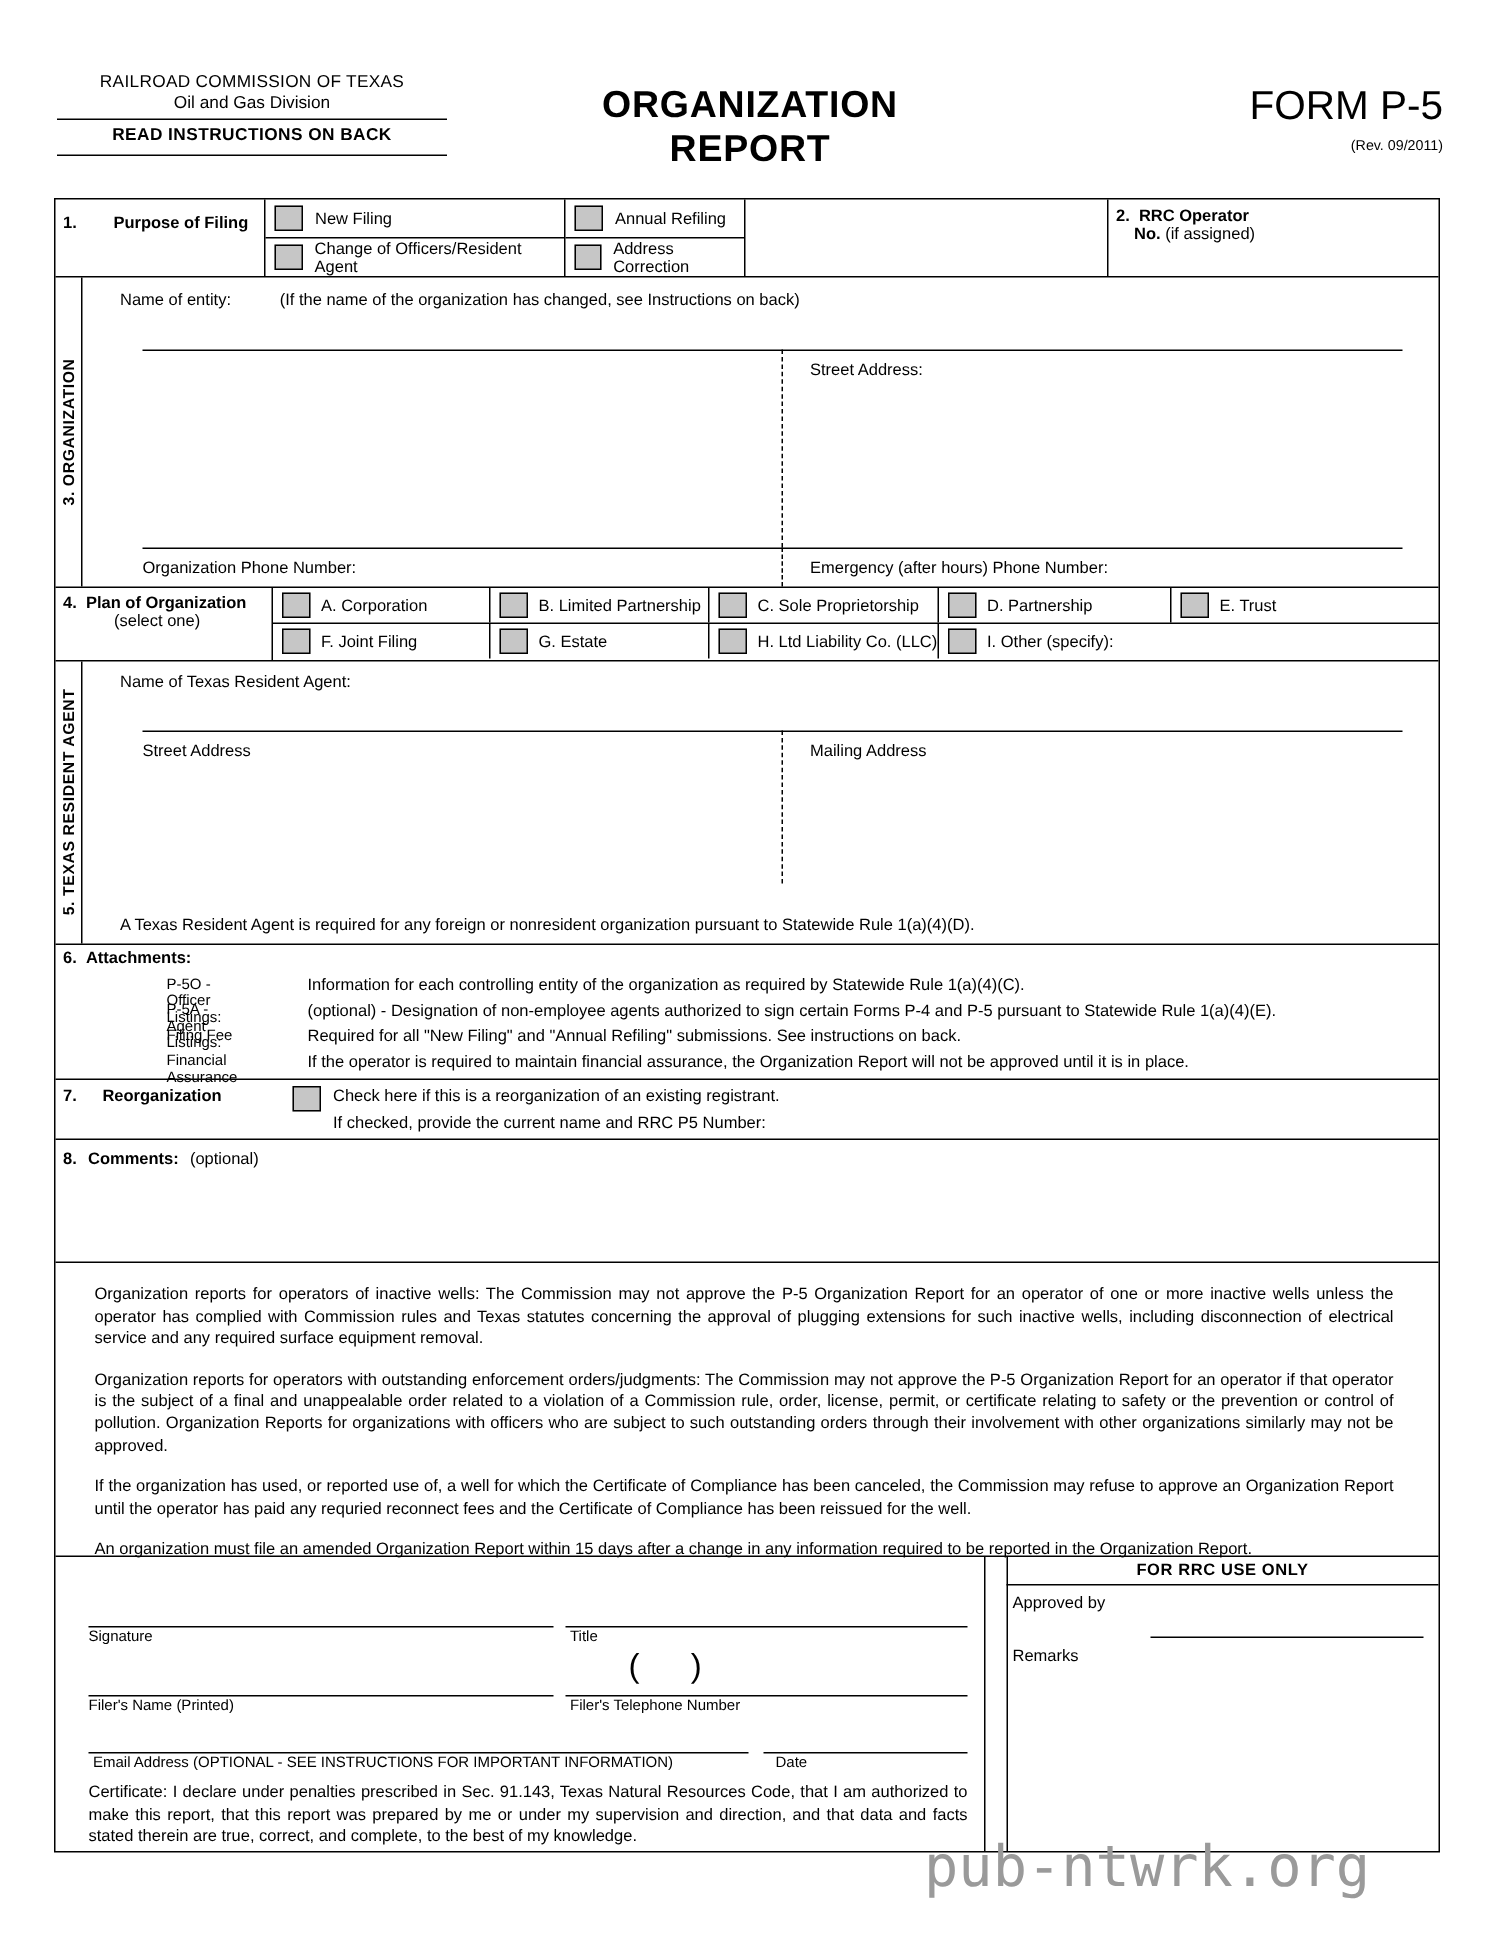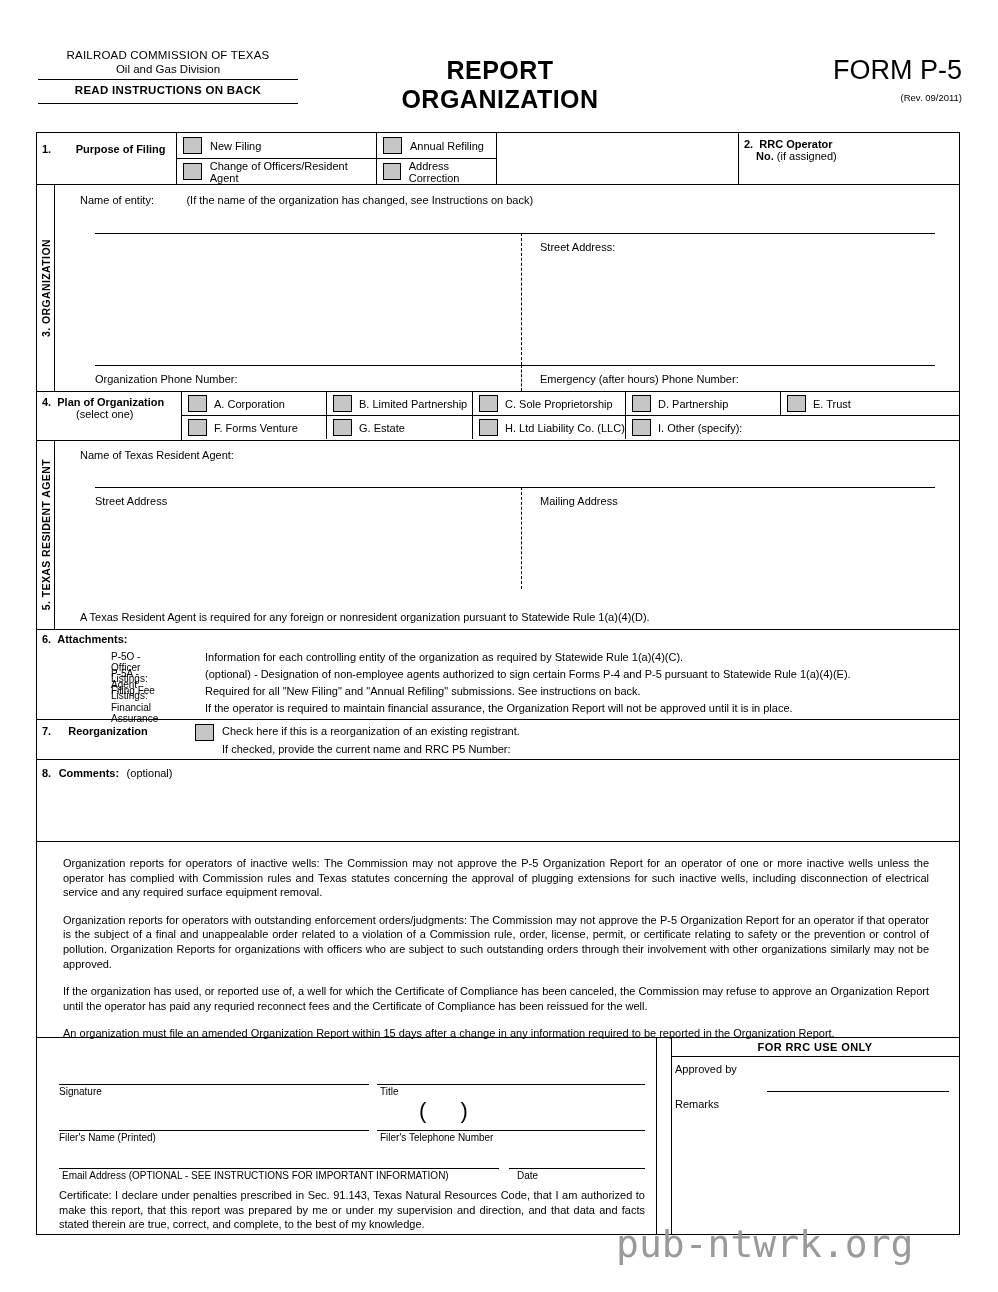--- a/index.html
+++ b/index.html
@@ -48,22 +48,22 @@
 
   <div class="hdr">
     <div class="hdr-left">
       <div class="l1">RAILROAD COMMISSION OF TEXAS</div>
       <div class="l2">Oil and Gas Division</div>
       <div class="rule"></div>
       <div class="l3">READ INSTRUCTIONS ON BACK</div>
       <div class="rule"></div>
     </div>
     <div class="hdr-center">
+      <div>ORGANIZATION</div>
       <div>REPORT</div>
-      <div>ORGANIZATION</div>
     </div>
     <div class="hdr-right">
       <div class="fp">FORM P-5</div>
       <div class="rev">(Rev. 09/2011)</div>
     </div>
   </div>
 
   <div class="frame">
 
     <div class="row" style="height:52px;">
@@ -168,21 +168,21 @@
           </div>
           <div style="display:flex;align-items:center;flex:1;box-sizing:border-box;">
             <span class="cb" style="margin:0 7px 0 6px;"></span>
             <span class="lbl">E.  Trust</span>
           </div>
         </div>
 
         <div style="display:flex;height:23px;box-sizing:border-box;">
           <div style="display:flex;align-items:center;width:145px;border-right:1.4px solid #000;box-sizing:border-box;">
             <span class="cb" style="margin:0 7px 0 6px;"></span>
-            <span class="lbl">F.  Forms Venture</span>
+            <span class="lbl">F.  Joint Filing</span>
           </div>
           <div style="display:flex;align-items:center;width:146px;border-right:1.4px solid #000;box-sizing:border-box;">
             <span class="cb" style="margin:0 7px 0 6px;"></span>
             <span class="lbl">G. Estate</span>
           </div>
           <div style="display:flex;align-items:center;width:153px;border-right:1.4px solid #000;box-sizing:border-box;">
             <span class="cb" style="margin:0 7px 0 6px;"></span>
             <span class="lbl">H. Ltd Liability Co. (LLC)</span>
           </div>
           <div style="display:flex;align-items:center;flex:1;box-sizing:border-box;">

